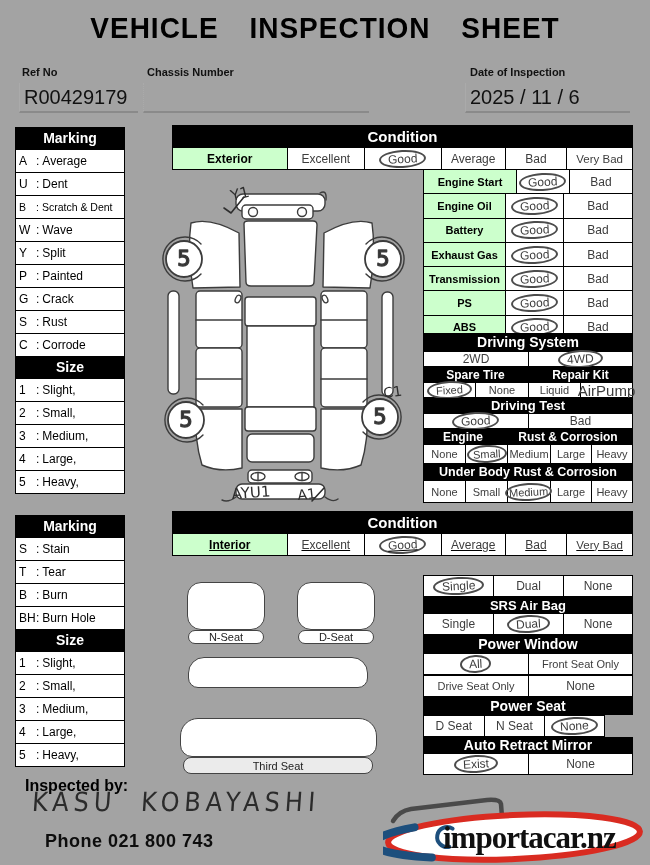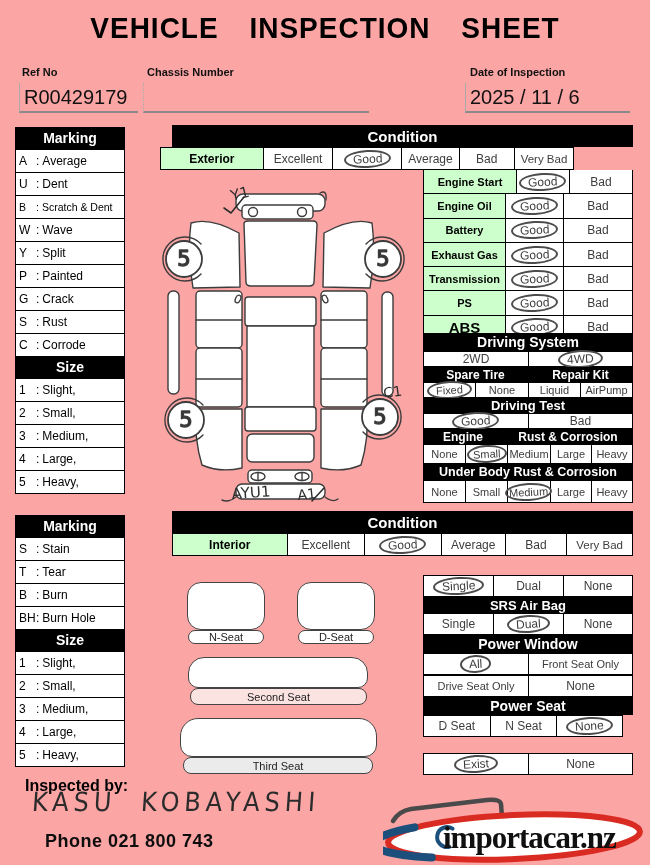--- a/index.html
+++ b/index.html
@@ -1,16 +1,16 @@
 <!DOCTYPE html>
 <html><head>
 <meta charset="utf-8">
 <style>
   html,body{margin:0;padding:0;background:#fff;}
-  .sheet{position:relative;width:650px;height:865px;background:#fca5a5;overflow:hidden;
+  .sheet{position:relative;width:650px;height:865px;background:#a3a3a3;overflow:hidden;
          font-family:"Liberation Sans","DejaVu Sans",sans-serif;color:#000;}
   .abs{position:absolute;box-sizing:border-box;}
 
   
   .title{left:0;top:12px;width:650px;text-align:center;font-size:28px;font-weight:700;
          letter-spacing:1px;word-spacing:22px;transform:scaleY(1.08);}
   .flabel{font-size:11px;font-weight:700;color:#111;}
   .fbox{border-left:1px solid #aaa;border-bottom:2px solid #8a8a8a;height:30px;
         font-size:20px;color:#111;display:flex;align-items:flex-end;padding:0 0 2px 4px;}
 
@@ -139,21 +139,21 @@
         <span>Large,</span>
       </div>
     <div class="lrow">
         <span class="code">5</span>
         <span class="sep">:</span>
         <span>Heavy,</span>
       </div>
   </div>
 
   <div class="abs bar" style="left:172px;top:125px;width:461px;height:22px;font-size:15px;">Condition</div>
-  <div class="abs orow" style="left:160px;top:147px;width:414px;height:23px;">
+  <div class="abs orow" style="left:172px;top:147px;width:461px;height:23px;">
     <div class="ocell glabel" style="width:114px;font-size:12px;">Exterior</div>
     <div class="ocell" style="width:78px;">Excellent</div>
     <div class="ocell" style="width:77px;">
         <span class="oval">Good</span>
       </div>
     <div class="ocell" style="width:64px;">Average</div>
     <div class="ocell" style="width:62px;">Bad</div>
     <div class="ocell" style="width:66px;font-size:11.5px;">Very Bad</div>
   </div>
 
@@ -194,21 +194,21 @@
       <div class="ocell" style="width:69px;">Bad</div>
     </div>
     <div class="orow" style="border:none;border-top:1px solid #000;height:23.3px;">
       <div class="ocell glabel" style="width:81px;font-size:11px;">PS</div>
       <div class="ocell" style="width:58px;">
           <span class="oval">Good</span>
         </div>
       <div class="ocell" style="width:69px;">Bad</div>
     </div>
     <div class="orow" style="border:none;border-top:1px solid #000;height:23.3px;">
-      <div class="ocell glabel" style="width:81px;font-size:15px;">ABS</div>
+      <div class="ocell glabel" style="width:81px;font-size:11px;">ABS</div>
       <div class="ocell" style="width:58px;">
           <span class="oval">Good</span>
         </div>
       <div class="ocell" style="width:69px;">Bad</div>
     </div>
   </div>
 
   <div class="abs bar" style="left:423px;top:333px;width:210px;height:18px;font-size:14px;">Driving System</div>
   <div class="abs orow" style="left:423px;top:351px;width:210px;height:16px;">
     <div class="ocell" style="width:104px;">2WD</div>
@@ -219,21 +219,21 @@
   <div class="abs bar split-head" style="left:423px;top:367px;width:210px;height:15px;font-size:12px;">
     <span>Spare Tire</span>
     <span>Repair Kit</span>
   </div>
   <div class="abs orow" style="left:423px;top:382px;width:210px;height:16px;">
     <div class="ocell" style="width:51px;font-size:11px;">
         <span class="oval">Fixed</span>
       </div>
     <div class="ocell" style="width:53px;font-size:11px;">None</div>
     <div class="ocell" style="width:52px;font-size:11px;">Liquid</div>
-    <div class="ocell" style="width:52px;font-size:11px;">AirPump</div>
+    <div class="ocell" style="width:52px;font-size:15px;">AirPump</div>
   </div>
   <div class="abs bar" style="left:423px;top:398px;width:210px;height:15px;font-size:13px;">Driving Test</div>
   <div class="abs orow" style="left:423px;top:413px;width:210px;height:16px;">
     <div class="ocell" style="width:104px;">
         <span class="oval">Good</span>
       </div>
     <div class="ocell" style="width:104px;">Bad</div>
   </div>
   <div class="abs bar" style="left:423px;top:429px;width:210px;height:15px;font-size:12px;justify-content:flex-start;align-items:center;">
     <span style="width:80px;text-align:center;">Engine</span>
@@ -374,21 +374,21 @@
         <span>Large,</span>
       </div>
     <div class="lrow">
         <span class="code">5</span>
         <span class="sep">:</span>
         <span>Heavy,</span>
       </div>
   </div>
 
   <div class="abs bar" style="left:172px;top:511px;width:461px;height:22px;font-size:15px;">Condition</div>
-  <div class="abs orow" style="left:172px;top:533px;width:461px;height:23px;">
+  <div class="abs orow" style="left:172px;top:533px;width:461px;height:23px;text-decoration:underline;">
     <div class="ocell glabel" style="width:114px;font-size:12px;">Interior</div>
     <div class="ocell" style="width:78px;">Excellent</div>
     <div class="ocell" style="width:77px;">
         <span class="oval">Good</span>
       </div>
     <div class="ocell" style="width:64px;">Average</div>
     <div class="ocell" style="width:62px;">Bad</div>
     <div class="ocell" style="width:66px;font-size:11.5px;">Very Bad</div>
   </div>
 
@@ -412,40 +412,40 @@
     <div class="ocell" style="width:104px;">
         <span class="oval">All</span>
       </div>
     <div class="ocell" style="width:104px;font-size:11px;">Front Seat Only</div>
   </div>
   <div class="abs orow" style="left:423px;top:675px;width:210px;height:22px;">
     <div class="ocell" style="width:104px;font-size:11px;">Drive Seat Only</div>
     <div class="ocell" style="width:104px;">None</div>
   </div>
   <div class="abs bar" style="left:423px;top:697px;width:210px;height:18px;font-size:14px;">Power Seat</div>
-  <div class="abs orow" style="left:423px;top:715px;width:200px;height:22px;">
+  <div class="abs orow" style="left:423px;top:715px;width:182px;height:22px;">
     <div class="ocell" style="width:69px;">D Seat</div>
     <div class="ocell" style="width:70px;">N Seat</div>
     <div class="ocell" style="width:69px;">
         <span class="oval">None</span>
       </div>
   </div>
+  <div class="abs bar" style="left:423px;top:737px;width:210px;height:16px;font-size:14px;">Auto Retract Mirror</div>
   <div class="abs orow" style="left:423px;top:753px;width:210px;height:22px;">
     <div class="ocell" style="width:104px;">
         <span class="oval">Exist</span>
       </div>
     <div class="ocell" style="width:104px;">None</div>
   </div>
 
   <div class="abs seatback" style="left:187px;top:582px;width:78px;height:48px;"></div>
   <div class="abs seatlbl" style="left:188px;top:630px;width:76px;height:14px;">N-Seat</div>
   <div class="abs seatback" style="left:297px;top:582px;width:78px;height:48px;"></div>
   <div class="abs seatlbl" style="left:298px;top:630px;width:76px;height:14px;">D-Seat</div>
   <div class="abs seatback" style="left:188px;top:657px;width:180px;height:31px;border-radius:16px 16px 10px 10px;"></div>
-  <div class="abs seatlbl" style="left:190px;top:688px;width:177px;height:17px;background:#fbe3e1;">Second Seat</div>
   <div class="abs seatback" style="left:180px;top:718px;width:197px;height:39px;border-radius:18px 18px 12px 12px;"></div>
   <div class="abs seatlbl" style="left:183px;top:757px;width:190px;height:17px;background:#ebebeb;">Third Seat</div>
 
   <div class="abs inspected" style="left:25px;top:777px;">Inspected by:</div>
   <div class="abs handname" style="left:32px;top:788px;">KASU KOBAYASHI</div>
   <div class="abs phone" style="left:45px;top:831px;">Phone  021 800 743</div>
 
   <svg class="abs" style="left:383px;top:791px;" width="262" height="72" viewBox="0 0 262 72">
     <path d="M10,30 Q16,20 28,18 L104,9 Q117,8 118,13 L119,26" fill="none" stroke="#4a4a4a" stroke-width="4.5" stroke-linecap="round"></path>
     <g transform="rotate(-2.5 131 46)">

